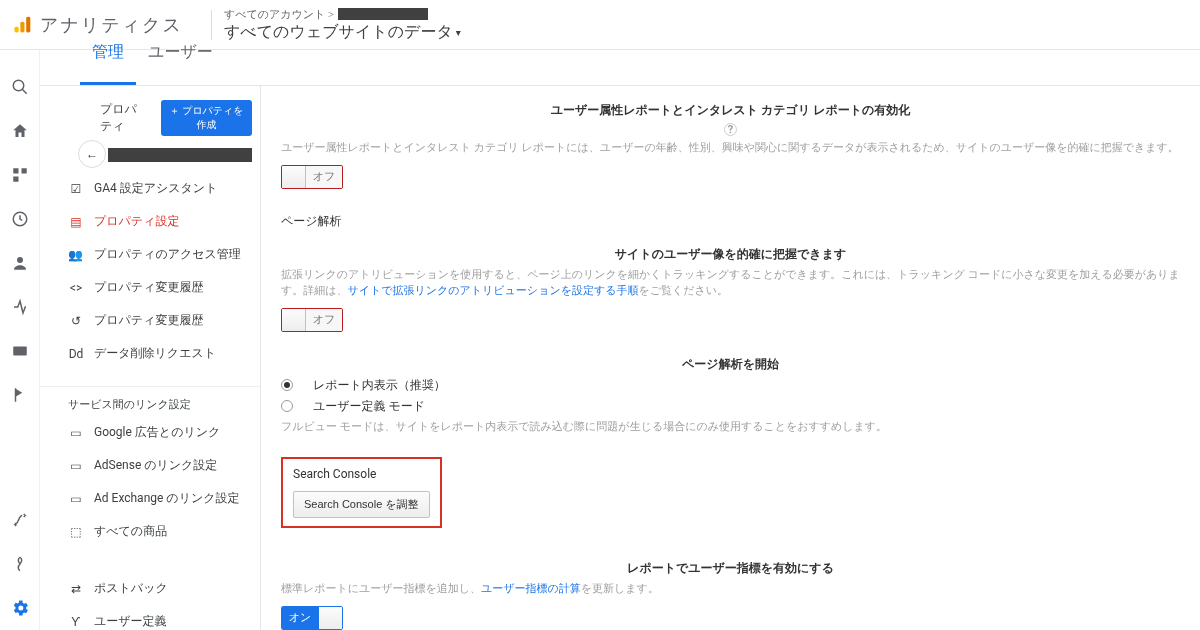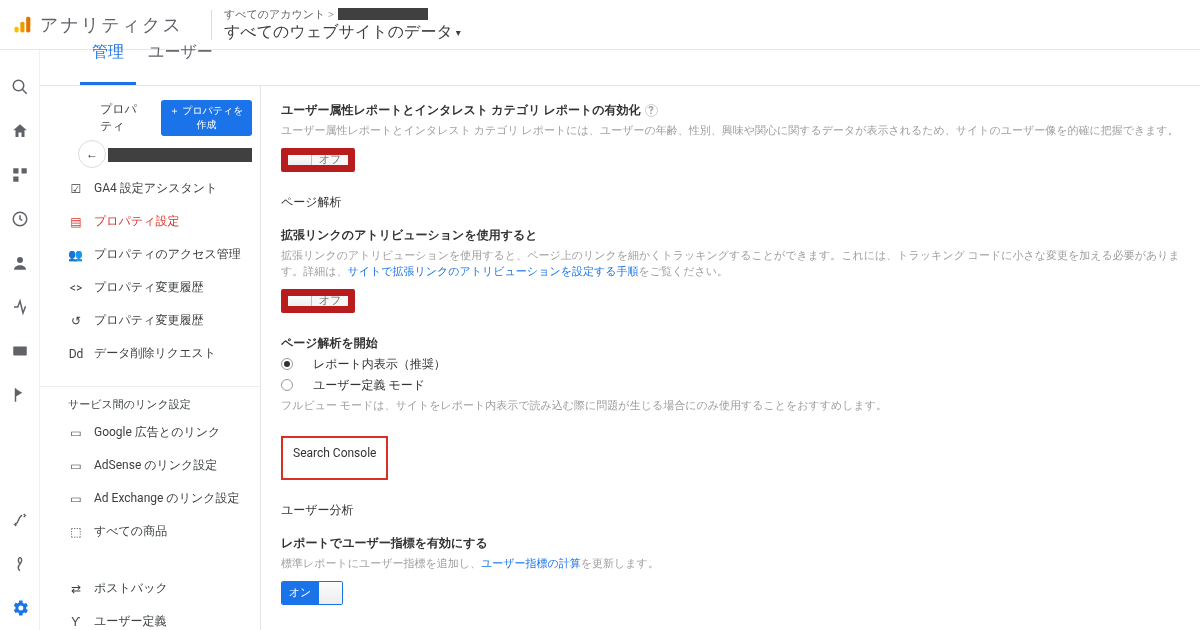--- a/index.html
+++ b/index.html
@@ -45,28 +45,28 @@
 .back-arrow { position: absolute; left: 78px; top: 140px; width: 28px; height: 28px; border: 1px solid #dadce0; border-radius: 50%; display:flex; align-items:center; justify-content:center; background:#fff; cursor:pointer; }
 
 .nav-item { display: flex; align-items: center; gap: 10px; padding: 8px 8px 8px 28px; cursor: pointer; color: #3c4043; }
 .nav-item.active { color: #d93025; }
 .nav-icon { width: 16px; height: 16px; display: inline-flex; align-items:center; justify-content:center;}
 .nav-section { padding: 10px 8px 4px 28px; color: #3c4043; font-size: 11px; border-top: 1px solid #eee; margin-top: 16px; }
 
 
 .settings { flex: 1; padding: 16px 20px; border-left: 1px solid #e5e5e5; overflow-y: auto; font-size: 12px; color: #757575; }
 .block { margin-bottom: 22px; }
-.block-title { font-weight: bold; color: #333; margin-bottom: 4px; font-size: 12px; display: flex; align-items: center; gap: 4px; }
+.block-title { font-weight: bold; color: #333; margin-bottom: 4px; font-size: 12px; display: flex; align-items: center; gap: 4px; flex-direction: column; }
 .help-icon { font-size: 11px; color: #9e9e9e; border: 1px solid #ccc; border-radius: 50%; width:13px; height:13px; display:inline-flex; align-items:center; justify-content:center;}
 .block-desc { color: #9e9e9e; font-size: 11px; line-height: 1.5; margin-bottom: 8px; }
 .block-desc .link { color: #1a73e8; cursor: pointer; }
 .sub-title { color: #333; font-size: 12px; margin-bottom: 6px; }
 
 
-.toggle { display: inline-flex; border: 7px solid #b91c1c; border-radius: 2px; overflow: hidden; height: 24px; }
+.toggle { display: inline-flex; border: 1px solid #b91c1c; border-radius: 2px; overflow: hidden; height: 24px; }
 .toggle span { display: inline-flex; align-items:center; justify-content:center; width: 36px; font-size: 11px; }
 .toggle .handle { background: linear-gradient(#fcfcfc,#ededed); width: 24px; border-right:1px solid #c0c0c0; }
 .toggle .off-label { background: #f7f7f7; color: #757575; }
 .toggle-on { display: inline-flex; border: 1px solid #1a73e8; border-radius: 2px; overflow: hidden; height: 24px; }
 .toggle-on .on-label { background: #1a73e8; color: #fff; width: 36px; display:inline-flex; align-items:center; justify-content:center; font-size:11px;}
 .toggle-on .handle { background: linear-gradient(#fcfcfc,#ededed); width: 24px; border-left:1px solid #1a73e8;}
 
 
 .radio-row { display: flex; align-items: center; gap: 20px; margin: 4px 0; color: #333; font-size: 12px;}
 .radio { width: 12px; height: 12px; border: 1px solid #999; border-radius: 50%; display:inline-flex; align-items:center; justify-content:center;}
@@ -251,21 +251,21 @@
           <div class="toggle">
             <span class="handle"></span>
             <span class="off-label">オフ</span>
           </div>
         </div>
 
         <div class="block">
           <div class="sub-title">ページ解析</div>
           <div style="height:10px"></div>
           <div class="block-title">
-              <span>拡張リンクのアトリビューションを使用すると</span>
+              <span>サイトのユーザー像を的確に把握できます</span>
             </div>
           <div class="block-desc">
             <span>拡張リンクのアトリビューションを使用すると、ページ上のリンクを細かくトラッキングすることができます。これには、トラッキング コードに小さな変更を加える必要があります。詳細は、</span><span class="link">サイトで拡張リンクのアトリビューションを設定する手順</span><span>をご覧ください。</span>
           </div>
           <div class="toggle">
             <span class="handle"></span>
             <span class="off-label">オフ</span>
           </div>
         </div>
 
@@ -280,25 +280,25 @@
           <div class="radio-row">
               <span class="radio"></span>
               <span>ユーザー定義 モード</span>
             </div>
           <div class="block-desc">フルビュー モードは、サイトをレポート内表示で読み込む際に問題が生じる場合にのみ使用することをおすすめします。</div>
         </div>
 
         <div class="block">
           <div class="highlight-box">
             <div class="sub-title" style="margin-bottom:10px">Search Console</div>
-          </div>
-        </div>
-
-        <div class="block">
-          <div class="sub-title">ユーザー分析</div>
+            <button class="btn-gray">Search Console を調整</button>
+          </div>
+        </div>
+
+        <div class="block">
           <div style="height:10px"></div>
           <div class="block-title">
               <span>レポートでユーザー指標を有効にする</span>
             </div>
           <div class="block-desc">
             <span>標準レポートにユーザー指標を追加し、</span><span class="link">ユーザー指標の計算</span><span>を更新します。</span>
           </div>
           <div class="toggle-on">
             <span class="on-label">オン</span>
             <span class="handle"></span>

